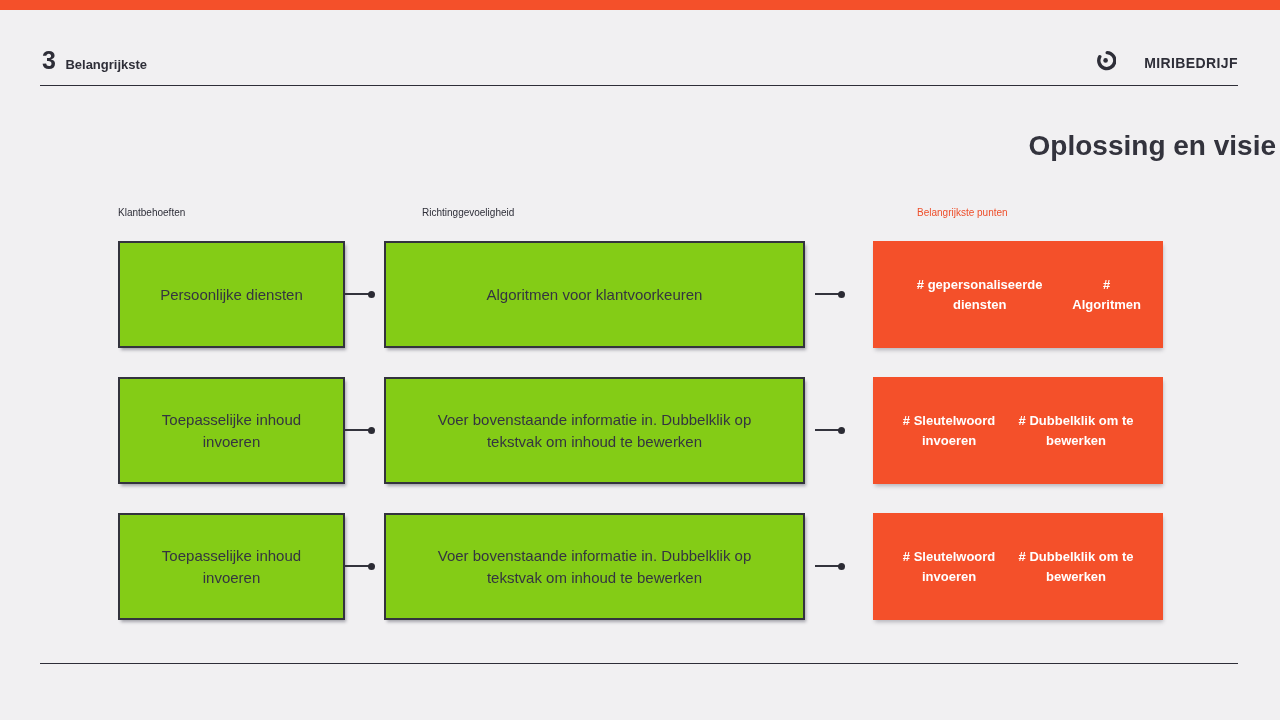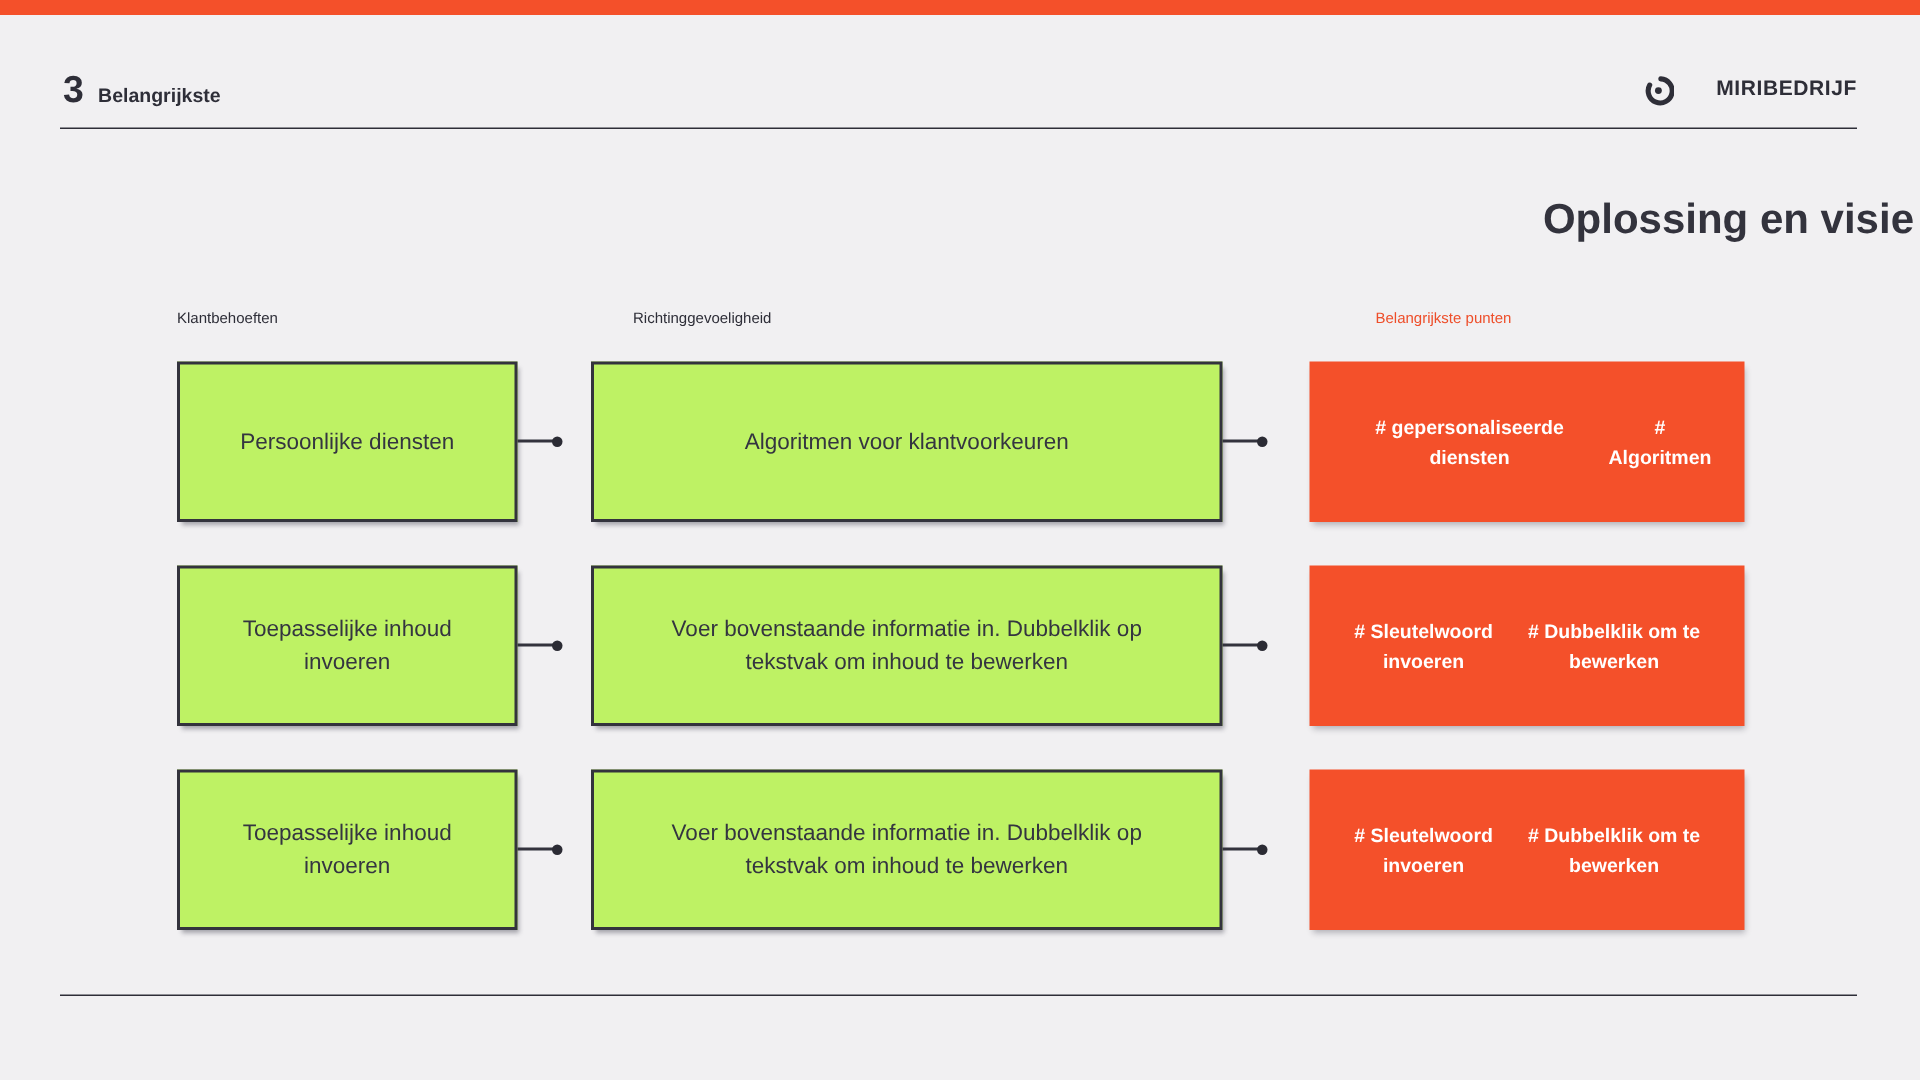--- a/index.html
+++ b/index.html
@@ -15,21 +15,21 @@
     position:absolute; top:0; left:0; width:1280px; height:10px;
     background:#F4502A;
   }
   .header {
     position:absolute; top:46px; left:42px; right:42px;
     display:flex; justify-content:space-between; align-items:center;
   }
   .slide-id { display:flex; align-items:baseline; gap:9px; }
   .slide-number { font-size:25px; font-weight:800; letter-spacing:.5px; }
   .slide-label { font-size:13px; font-weight:700; }
-  .brand { display:flex; align-items:flex-start; gap:28px; }
+  .brand { display:flex; align-items:flex-end; gap:28px; }
   .brand-name { font-size:14px; font-weight:700; letter-spacing:.4px; }
   .logo { width:21px; height:21px; display:block; }
   .header-rule {
     position:absolute; top:85px; left:40px; width:1198px;
     border-top:1.7px solid #2E2E38;
   }
   .page-title {
     position:absolute; top:130px; left:0; width:1276px;
     text-align:right; font-size:28px; font-weight:600; color:#33333D;
   }
@@ -39,34 +39,34 @@
   .col-label.c1 { left:118px; }
   .col-label.c2 { left:393px;margin-left:29px; }
   .col-label.c3 { left:873px; color:#EE4E2A;padding-left:44px; }
 
   .box {
     position:absolute; height:107px;
     display:flex; align-items:center; justify-content:center;
     text-align:center;
   }
   .box.white {
-    background:#bef264;
+    background:#84cc16;
     border:2px solid #33333D;
     box-shadow:2px 3px 3px -1px rgba(40,40,55,.38);
     font-size:15px; color:#343540; line-height:1.45;
     padding:0 26px;
   }
   .box.orange {
     background:#F4502A;
     box-shadow:1px 3px 4px -1px rgba(40,40,55,.30);
     color:#fff; font-size:13px; font-weight:700; line-height:1.5;
     padding:0 18px; flex-direction:row;
   }
   .col1 { left:118px; width:227px; }
-  .col2 { left:394px; width:421px; }
+  .col2 { left:384px; width:421px; }
   .col3 { left:873px; width:290px; }
   .row1 { top:241px; }
   .row2 { top:377px; }
   .row3 { top:513px; }
 
   .connector-line {
     position:absolute; height:2px; background:#33333D; width:25px;
   }
   .connector-dot {
     position:absolute; width:7px; height:7px; border-radius:50%;

